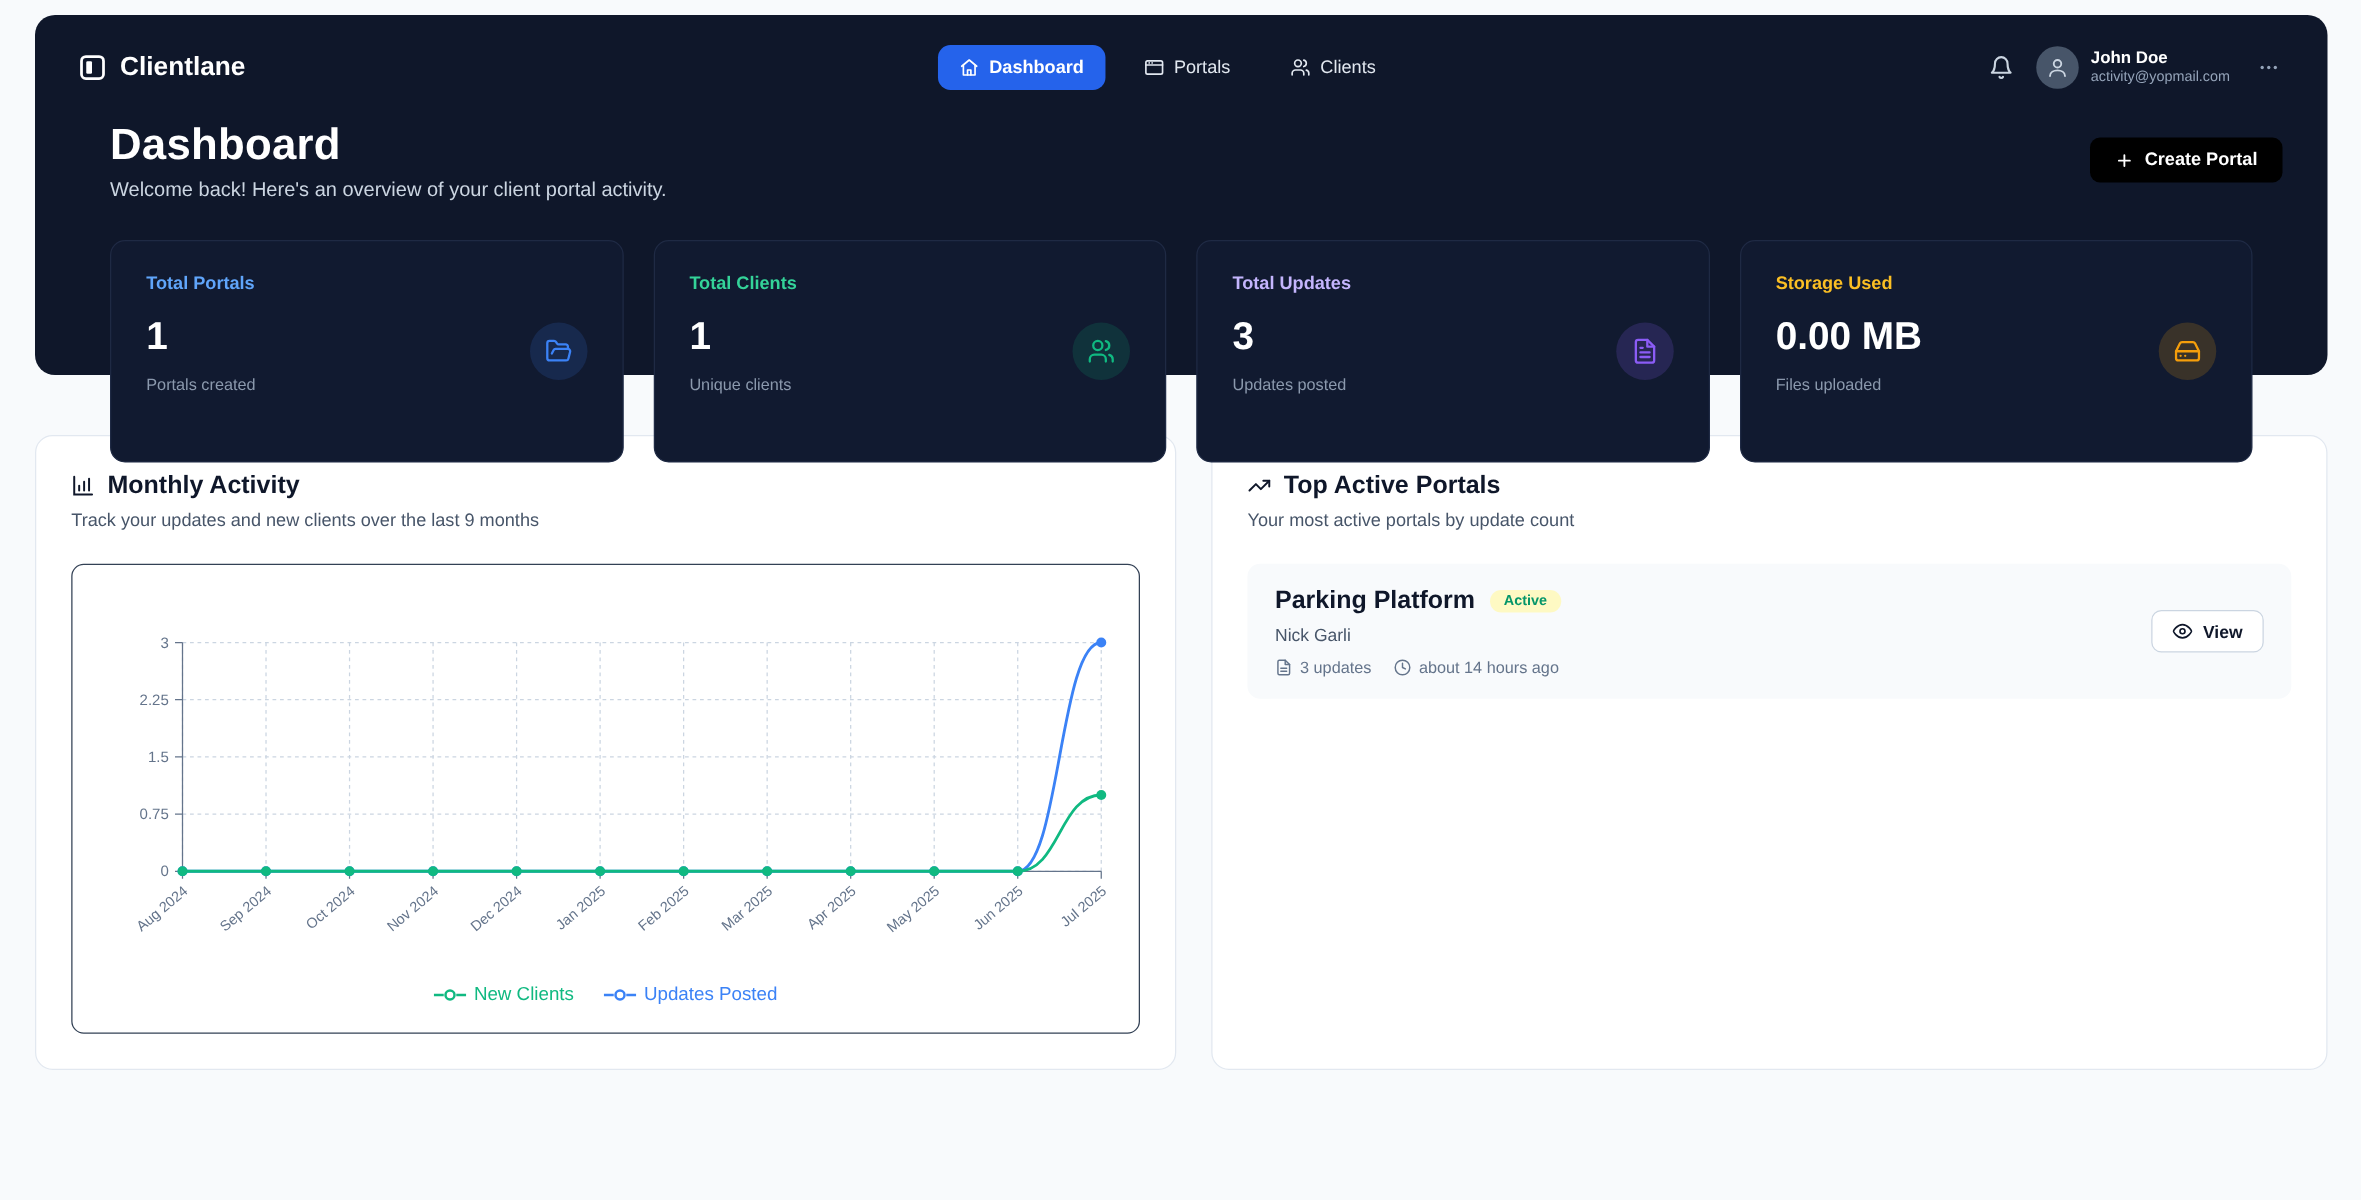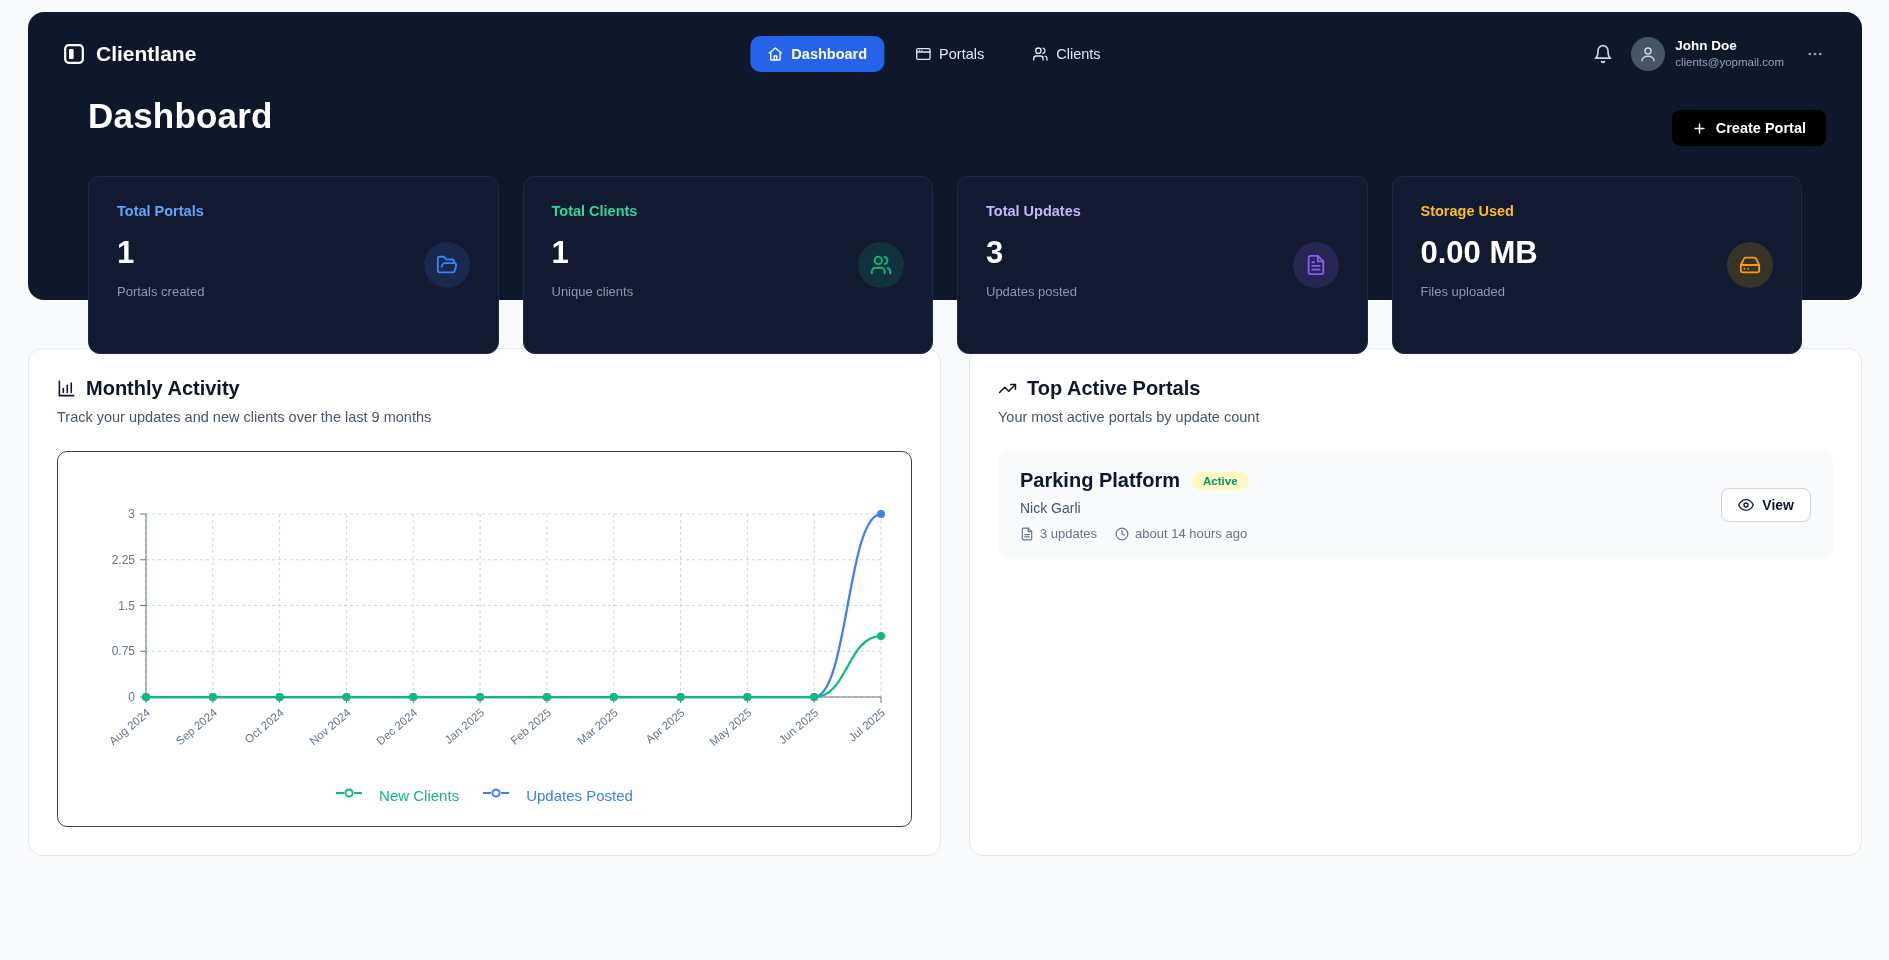--- a/index.html
+++ b/index.html
@@ -58,21 +58,21 @@
   
   .content { display:flex; gap:28px; margin:48px 27px 0 28px; align-items:stretch; }
   .card { flex:1; background:#fff; border:1px solid #e2e8f0; border-radius:14px; padding:28px; }
   .card-title { display:flex; align-items:center; gap:10px; font-size:20px; font-weight:800; color:#0f172a; }
   .card-title svg { width:19px; height:19px; }
   .card-sub { margin-top:9px; font-size:14.5px; color:#475569; }
 
   .chart-wrap { margin-top:26px; border:1.5px solid #334155; border-radius:10px; position:relative; height:376px; overflow:hidden; }
   .chart-wrap svg text { font-family:"Liberation Sans", sans-serif; }
   .legend { position:absolute; left:0; right:0; bottom:22px; display:flex; justify-content:center; gap:24px; font-size:15px; }
-  .legend-item { display:flex; gap:17px; }
+  .legend-item { display:flex; align-items:center; gap:6px; }
   .legend-item svg { width:26px; height:12px; }
 
   .portal-item { margin-top:26px; background:#f8fafc; border-radius:10px; padding:18px 22px; display:flex; align-items:center; justify-content:space-between; }
   .portal-name-row { display:flex; align-items:center; gap:12px; }
   .portal-name { font-size:20px; font-weight:700; color:#0f172a; }
   .status-badge { font-size:11.5px; font-weight:600; padding:3px 11px; border-radius:999px; }
   .portal-client { margin-top:8px; font-size:14px; color:#475569; }
   .portal-meta { margin-top:10px; display:flex; align-items:center; gap:18px; font-size:13px; color:#64748b; }
   .meta-item { display:flex; align-items:center; gap:6px; }
   .meta-item svg { width:14px; height:14px; }
@@ -139,36 +139,37 @@
       </span>
       <div class="user-chip">
         <div class="avatar">
           <svg viewBox="0 0 24 24" fill="none" stroke="currentColor" stroke-width="2" stroke-linecap="round" stroke-linejoin="round">
             <circle cx="12" cy="8" r="4"></circle>
               <path d="M4 21c0-4 4-6 8-6s8 2 8 6"></path>
           </svg>
         </div>
         <div>
           <div class="user-name">John Doe</div>
-          <div class="user-email">clients@yopmail.com</div>
+          <div class="user-email">activity@yopmail.com</div>
         </div>
       </div>
       <span class="more-btn">
         <svg viewBox="0 0 24 24" fill="currentColor">
           <circle cx="5" cy="12" r="1.8"></circle>
             <circle cx="12" cy="12" r="1.8"></circle>
             <circle cx="19" cy="12" r="1.8"></circle>
         </svg>
       </span>
     </div>
   </div>
 
   <div class="page-head">
     <div>
       <div class="page-title">Dashboard</div>
+      <div class="page-sub">Welcome back! Here's an overview of your client portal activity.</div>
     </div>
     <button class="create-btn" style="background: #000000;">
       <span>
         <svg viewBox="0 0 24 24" fill="none" stroke="currentColor" stroke-width="2.4" stroke-linecap="round">
           <path d="M12 5v14M5 12h14"></path>
         </svg>
       </span>
       <span>Create Portal</span>
     </button>
   </div>

